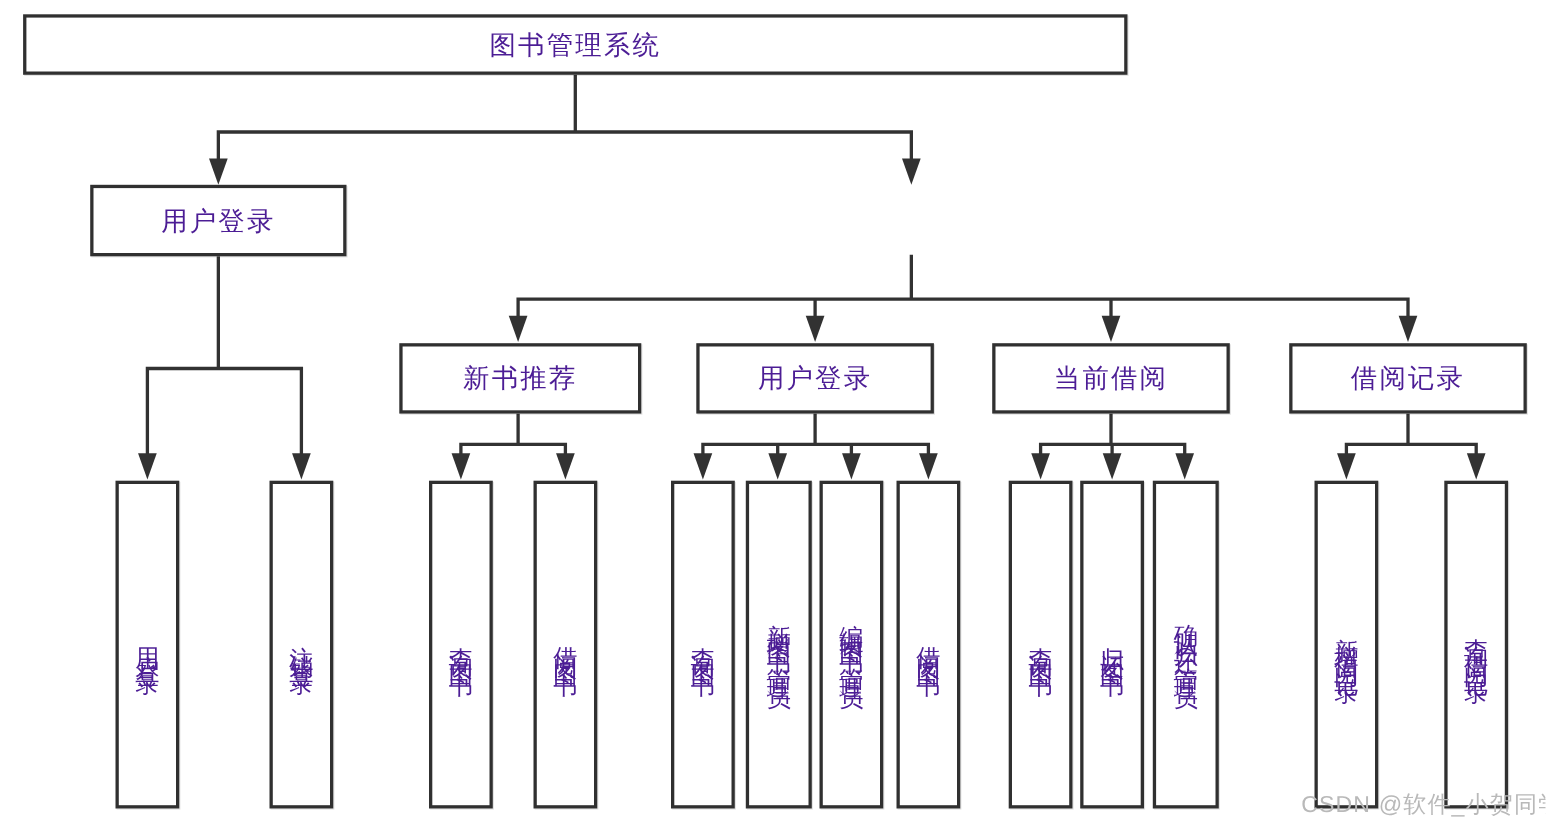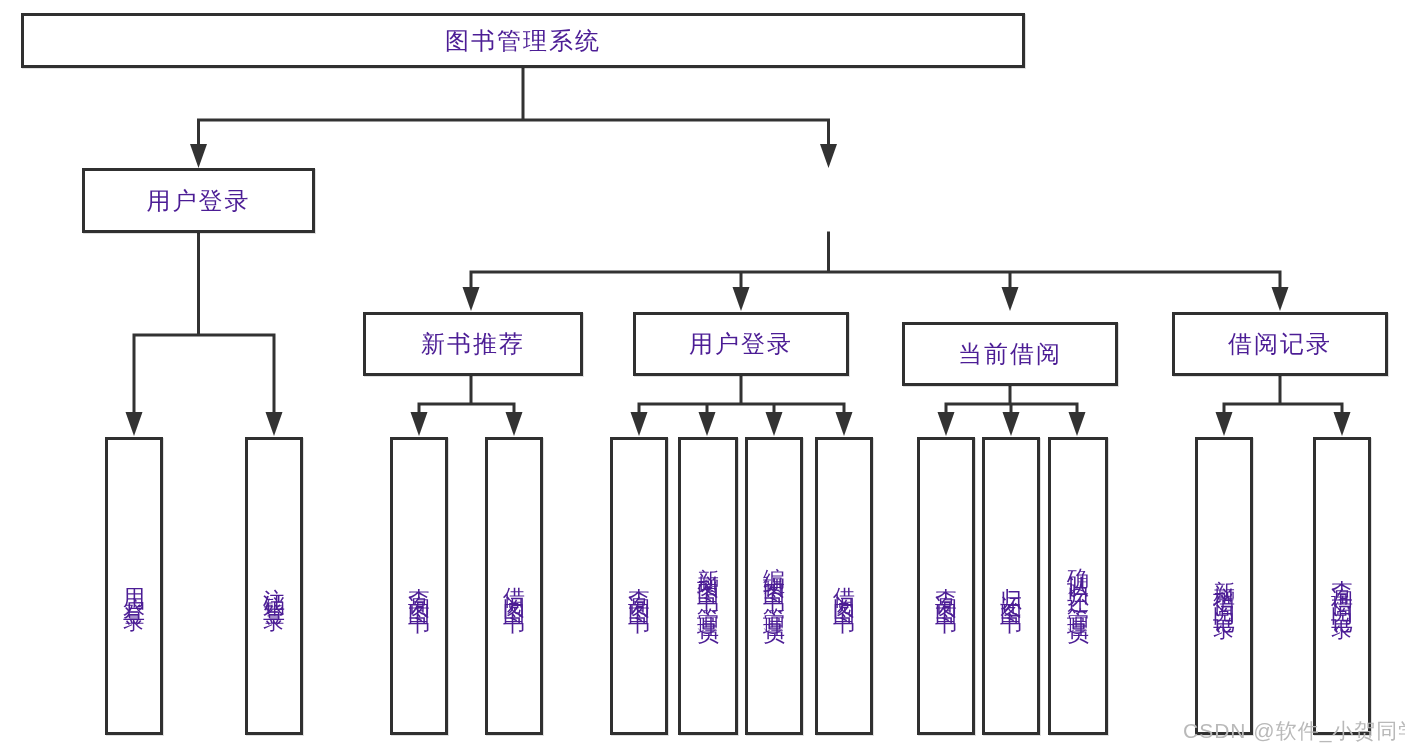--- a/index.html
+++ b/index.html
@@ -85,21 +85,21 @@
         <polygon points="1333.5,412 1350.5,412 1342,436"></polygon>
       </g>
   </svg>
 
   <div class="box" style="left:21px; top:13px; width:1004px; height:55px;">图书管理系统</div>
 
   <div class="box" style="left:82px; top:168px; width:233px; height:65px;">用户登录</div>
 
   <div class="box" style="left:363px; top:312px; width:220px; height:64px;">新书推荐</div>
   <div class="box" style="left:633px; top:312px; width:216px; height:64px;">用户登录</div>
-  <div class="box" style="left:902px; top:312px; width:216px; height:64px;margin-top:10px;">当前借阅</div>
+  <div class="box" style="left:902px; top:312px; width:216px; height:64px;">当前借阅</div>
   <div class="box" style="left:1172px; top:312px; width:216px; height:64px;">借阅记录</div>
 
   <div class="box leaf" style="left:105px; top:437px; width:58px; height:298px;">用户登录</div>
   <div class="box leaf" style="left:245px; top:437px; width:58px; height:298px;">注销登录</div>
 
   <div class="box leaf" style="left:390px; top:437px; width:58px; height:298px;">查询图书</div>
   <div class="box leaf" style="left:485px; top:437px; width:58px; height:298px;">借阅图书</div>
 
   <div class="box leaf" style="left:610px; top:437px; width:58px; height:298px;">查询图书</div>
   <div class="box leaf" style="left:678px; top:437px; width:60px; height:298px;">新增图书（管理员）</div>

